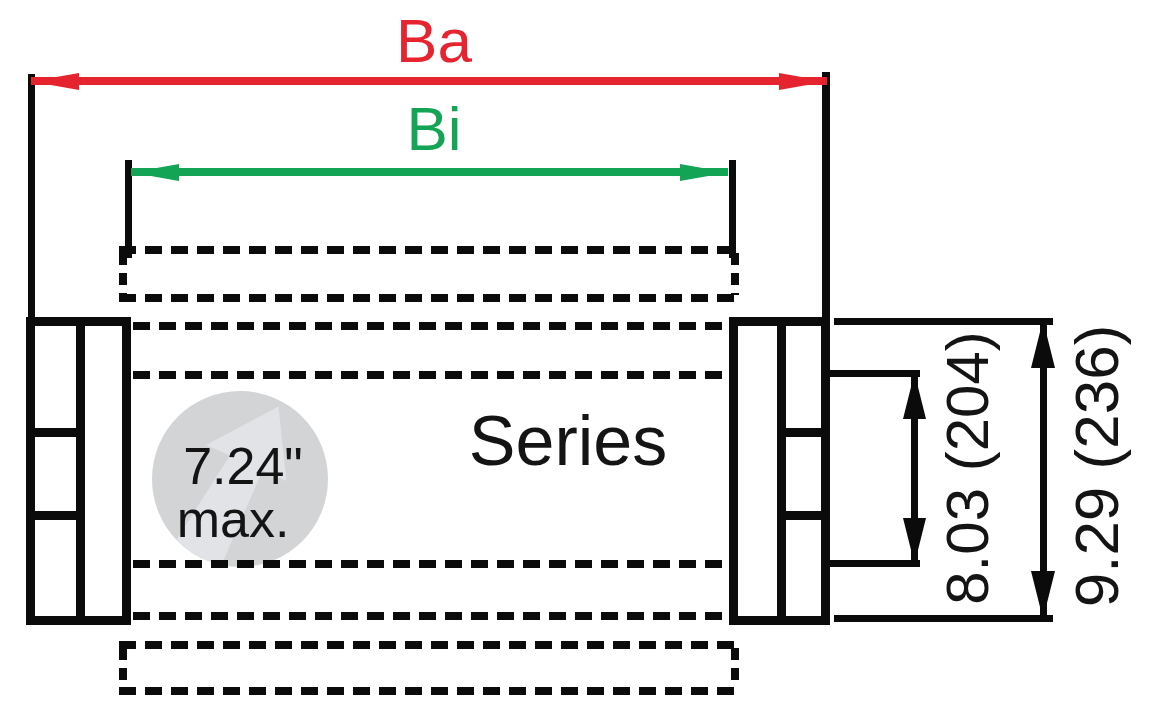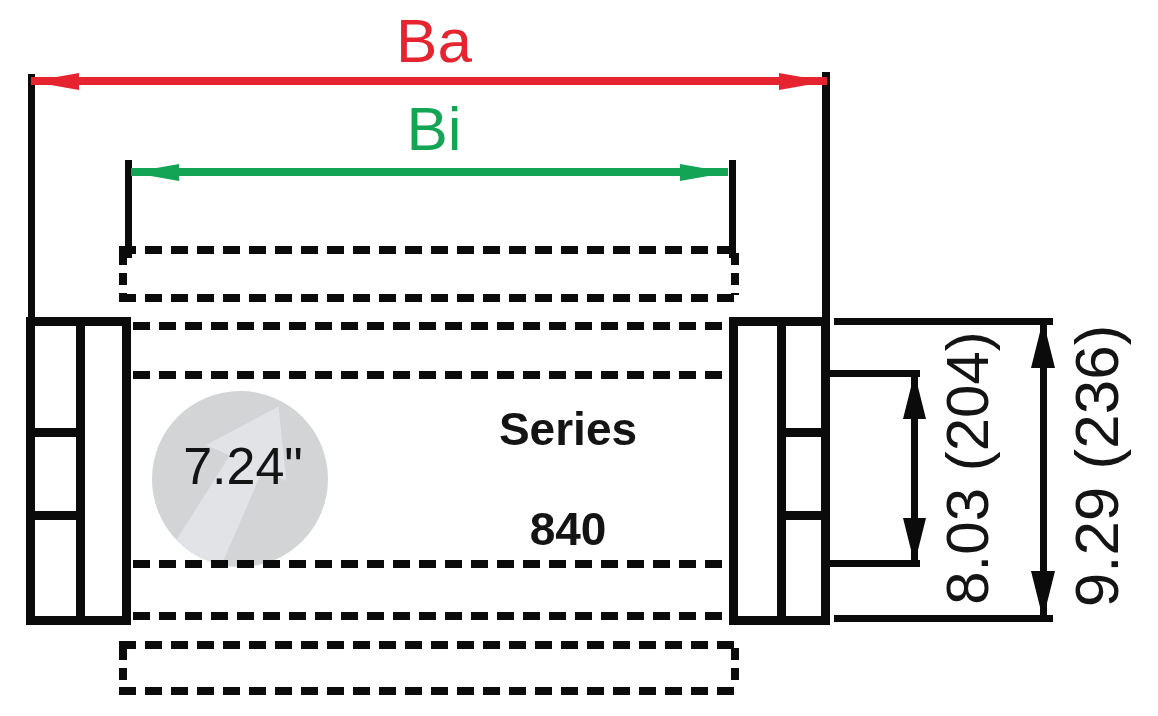--- a/index.html
+++ b/index.html
@@ -22,21 +22,21 @@
   .dash-v{width:8px;background:repeating-linear-gradient(to bottom,var(--line) 0 12px,transparent 12px 20px);}
   .frame{border:9px solid var(--line);box-sizing:border-box;background:transparent;}
   .ah{background:var(--line);}
   .ah-left{clip-path:polygon(0 50%,100% 0,100% 100%);}
   .ah-right{clip-path:polygon(0 0,100% 50%,0 100%);}
   .ah-up{clip-path:polygon(50% 0,100% 100%,0 100%);}
   .ah-down{clip-path:polygon(0 0,100% 0,50% 100%);}
   .dim-label-it{font-size:62px;line-height:1;transform:translateX(-50%);white-space:nowrap;}
   .ba-col{color:var(--ba-arrow);} .ba-bg{background:var(--ba-arrow);}
   .bi-col{color:var(--bi-arrow);} .bi-bg{background:var(--bi-arrow);}
-  .series-text{color:var(--text);font-weight:bold;font-size:46px;line-height:1;transform:translateX(-50%);white-space:nowrap;}
+  .series-text{color:var(--text);font-weight:normal;font-size:70px;line-height:1;transform:translateX(-50%);white-space:nowrap;}
   .vlabel{
     color:var(--text);font-size:60px;line-height:1;white-space:nowrap;
     transform:translate(-50%,-50%) rotate(-90deg);
   }
   .wm-text{color:var(--text);font-size:52px;line-height:1;transform:translate(-50%,-50%);white-space:nowrap;}
 </style>
 </head>
 <body>
 
 <div id="drawing">
@@ -110,17 +110,17 @@
   <div>
     <div class="abs solid" style="left:834px;top:318px;width:219px;height:7px"></div>
     <div class="abs solid" style="left:834px;top:615px;width:219px;height:7px"></div>
     <div class="abs solid" style="left:1040px;top:322px;width:7px;height:297px"></div>
     <div class="abs ah ah-up" style="left:1031px;top:320px;width:24px;height:48px"></div>
     <div class="abs ah ah-down" style="left:1031px;top:571px;width:24px;height:48px"></div>
     <div class="abs vlabel" style="left:1097px;top:466px;font-size:62px">9.29 (236)</div>
   </div>
 
   <div class="abs wm-text" style="left:243px;top:466px">7.24"</div>
+  <div class="abs wm-text" style="left:233px;top:519px">max.</div>
 
   <div class="abs series-text" style="left:568px;top:406px">Series</div>
-  <div class="abs series-text" style="left:568px;top:506px">840</div>
 
 </div>
 
 </body></html>

